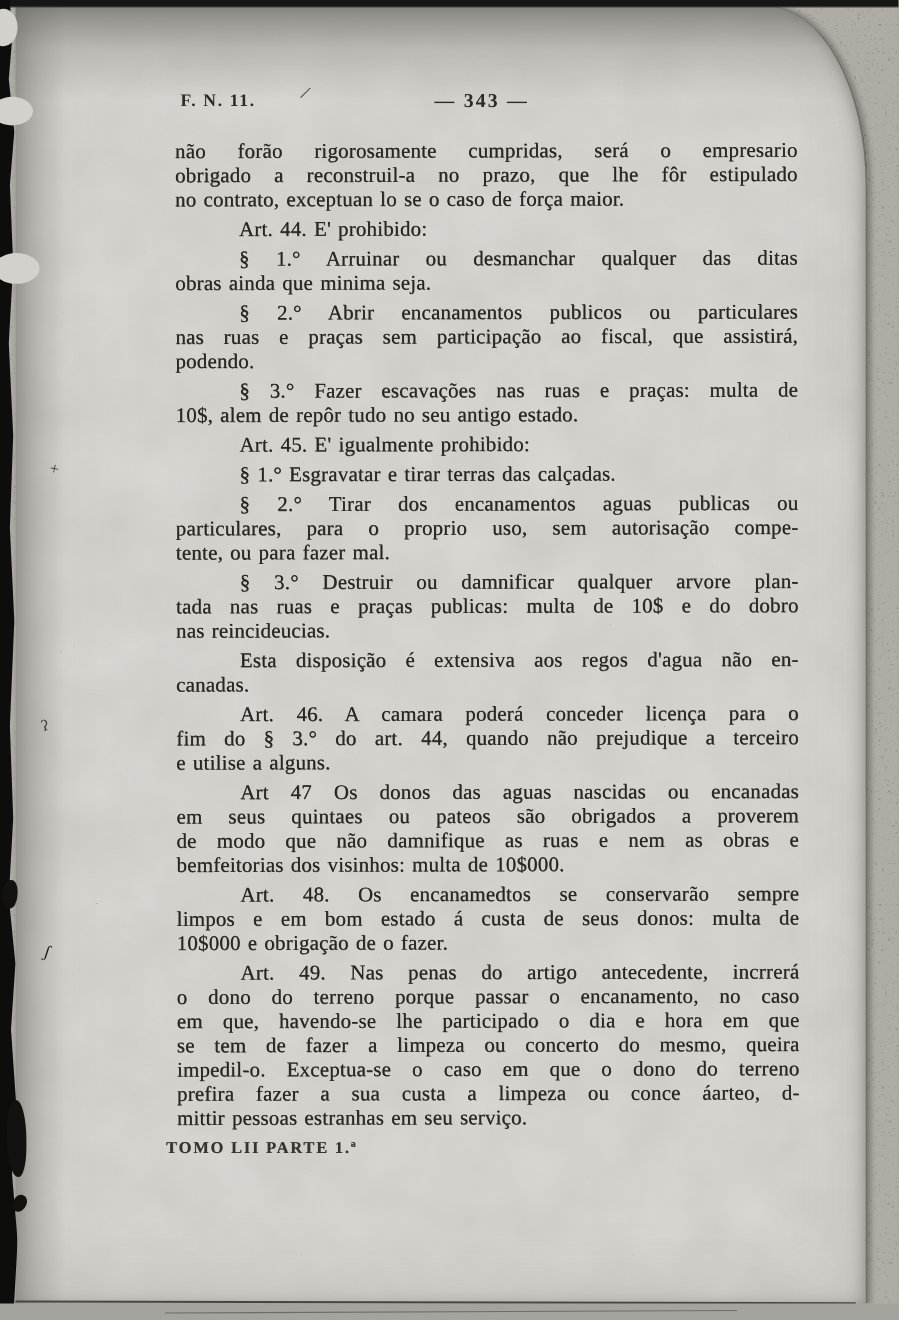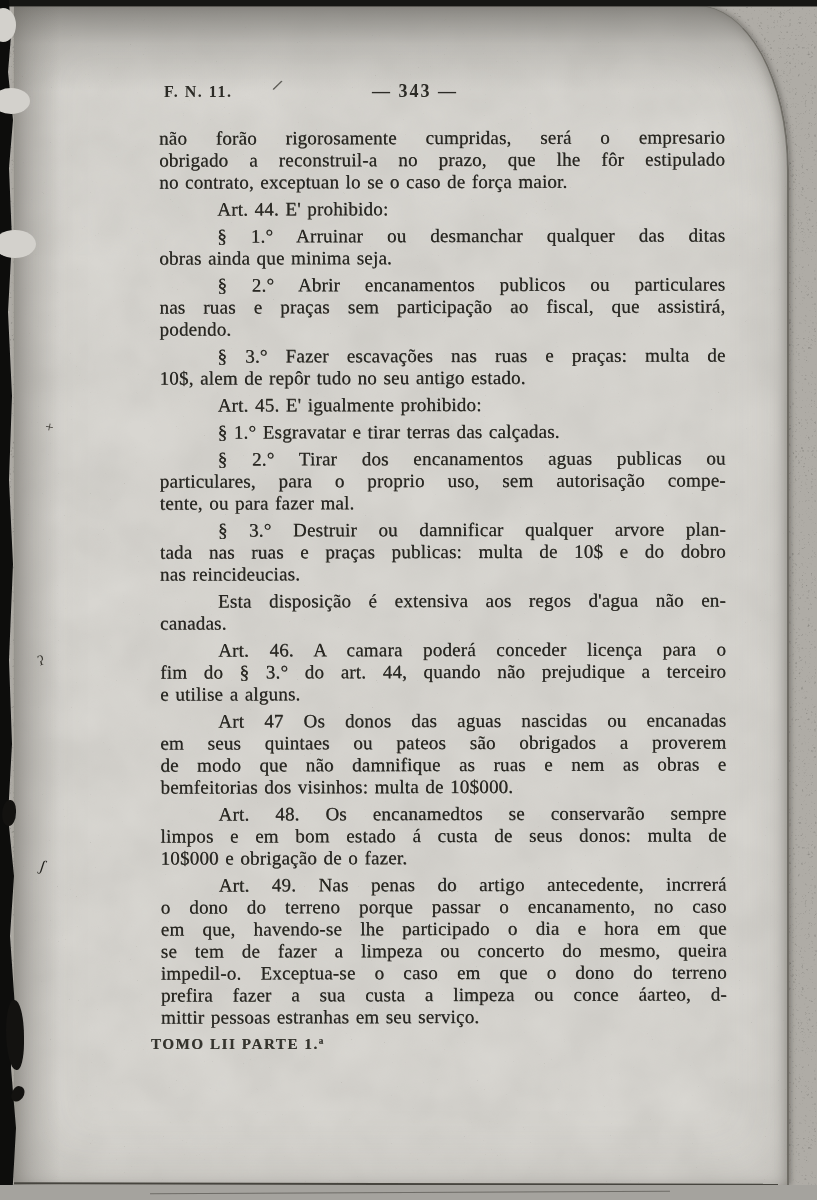--- a/index.html
+++ b/index.html
@@ -32,21 +32,21 @@
   }
   .left-shade {
     position:absolute; left:0; top:0; bottom:0; width:46px;
     background:linear-gradient(90deg, rgba(105,102,96,.35), rgba(216,214,209,0));
   }
 
   
   .header { position:absolute; left:0; top:76px; width:100%; height:26px; color:#2c2b26; }
   .folio { position:absolute; left:150px; top:2px; font-size:16px; font-weight:bold; letter-spacing:1.5px; }
   .ticks { position:absolute; left:262px; top:-4px; font-size:15px; color:#4c4a44; transform:rotate(10deg); letter-spacing:-2px; }
-  .pageno { position:absolute; left:358px; top:0; width:132px; text-align:left; font-size:18px; font-weight:bold; letter-spacing:2px; }
+  .pageno { position:absolute; left:358px; top:0; width:132px; text-align:center; font-size:18px; font-weight:bold; letter-spacing:2px; }
 
   
   .text-block {
     position:absolute; left:146px; top:122px; width:566px;
     font-size:19px; line-height:22px; color:#282722;
     letter-spacing:.2px; word-spacing:1.5px;
     text-shadow:.3px .3px .55px rgba(38,36,31,.75);
     transform:rotate(-.12deg);
   }
   .ln { min-height:22px; }

